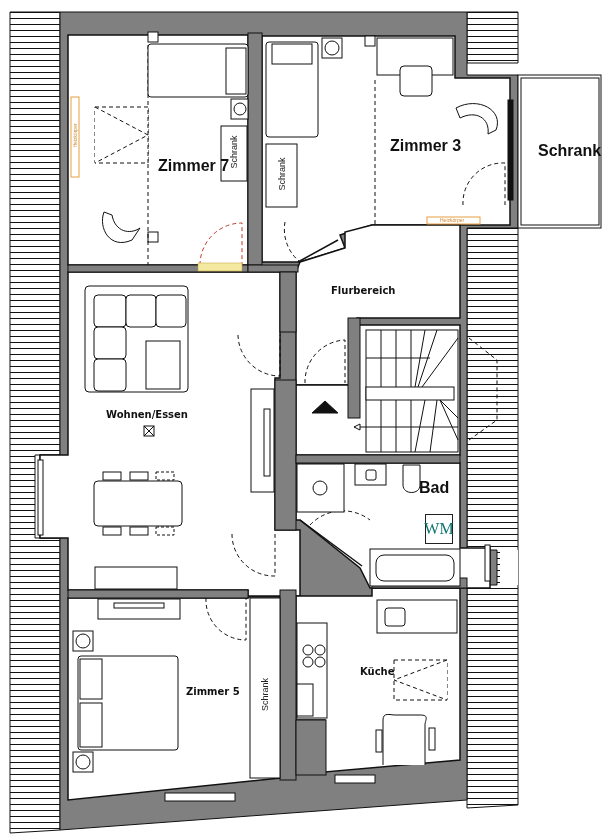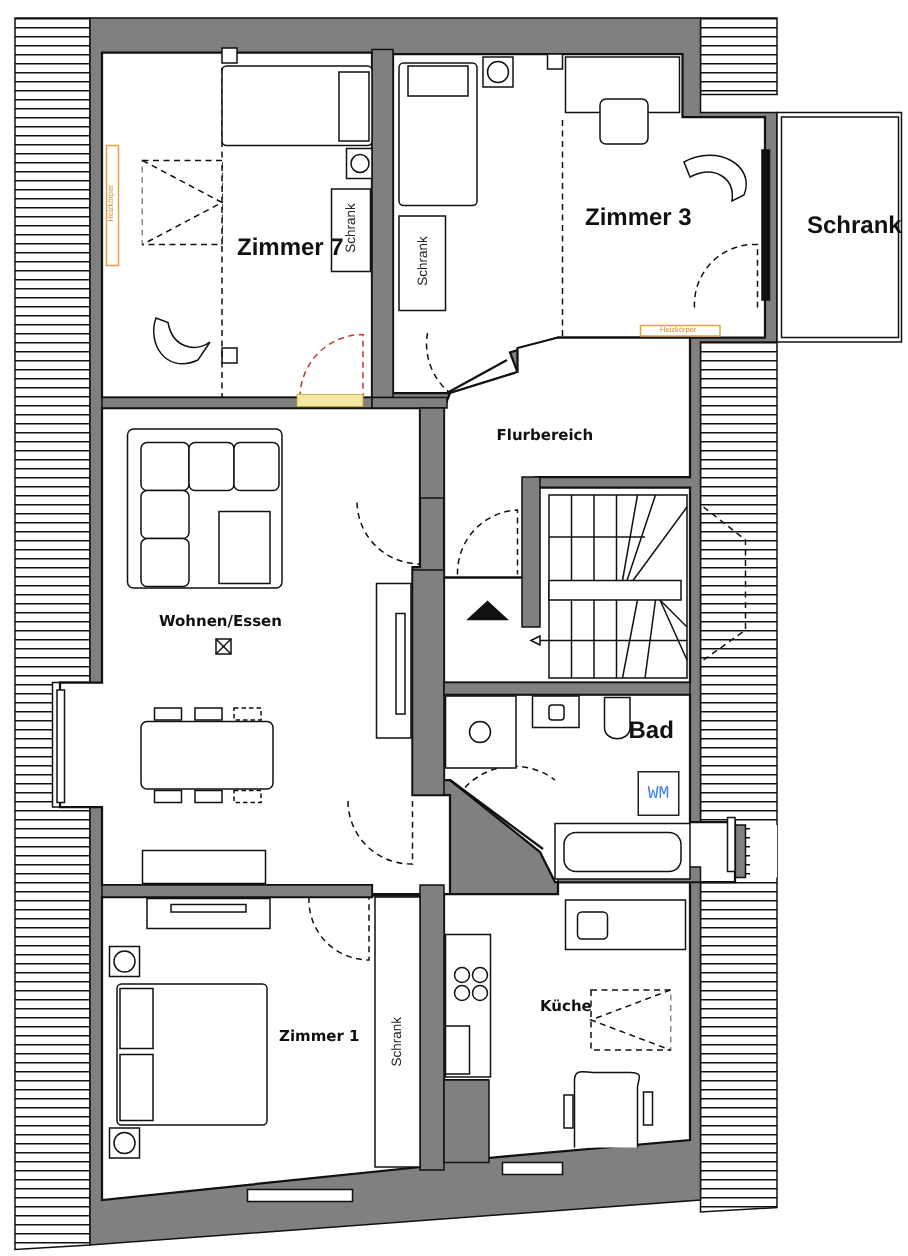--- a/index.html
+++ b/index.html
@@ -2,21 +2,21 @@
 <html><head>
 <meta charset="utf-8">
 <style>
   html,body{margin:0;padding:0;background:#ffffff;}
   body{width:605px;height:837px;overflow:hidden;position:relative;font-family:"Liberation Sans",sans-serif;}
   svg{position:absolute;left:0;top:0;}
   .lbl{position:absolute;font-family:"Liberation Sans",sans-serif;font-weight:bold;color:#111;font-size:16px;white-space:nowrap;line-height:1;}
   .lbl.calibri{font-family:"DejaVu Sans",sans-serif;font-size:10px;}
   .vlbl{position:absolute;font-family:"Liberation Sans",sans-serif;font-size:9px;color:#222;transform:rotate(-90deg);transform-origin:center;white-space:nowrap;line-height:1;}
   .heiz{position:absolute;font-family:"Liberation Sans",sans-serif;font-size:5px;color:#d08a30;white-space:nowrap;line-height:1;}
-  .wm{position:absolute;left:425px;top:514px;width:26px;height:28px;border:1px solid #222;background:#fff;display:flex;align-items:center;justify-content:center;font-family:Liberation Mono, monospace;font-size:12px;color:#3b82f6;}
+  .wm{position:absolute;left:425px;top:514px;width:26px;height:28px;border:1px solid #222;background:#fff;display:flex;align-items:center;justify-content:center;font-family:Liberation Serif, serif;font-size:16px;color:#0f766e;}
 </style>
 </head>
 <body>
 
 <svg width="605" height="837" viewBox="0 0 605 837">
   <defs>
     <pattern id="hatch" width="8" height="6" patternUnits="userSpaceOnUse">
       <rect width="8" height="6" fill="#fff"></rect>
       <line x1="0" y1="0.5" x2="8" y2="0.5" stroke="#111" stroke-width="1"></line>
     </pattern>
@@ -207,20 +207,20 @@
   </g>
 </svg>
 
 <span class="lbl" style="left:158px;top:158px;">Zimmer 7</span>
 <span class="lbl" style="left:390px;top:138px;">Zimmer 3</span>
 <span class="lbl" style="left:538px;top:143px;">Schrank</span>
 <span class="lbl calibri" style="left:331px;top:286px;">Flurbereich</span>
 <span class="lbl calibri" style="left:106px;top:410px;text-align:center;">Wohnen/Essen</span>
 <span class="lbl" style="left:387px;top:480px;margin-left:32px;">Bad</span>
 <span class="lbl calibri" style="left:360px;top:667px;text-align:right;">Küche</span>
-<span class="lbl calibri" style="left:186px;top:687px;">Zimmer 1</span>
+<span class="lbl calibri" style="left:186px;top:687px;">Zimmer 5</span>
 
 <span class="vlbl" style="left:218px;top:148px;width:32px;text-align:center;">Schrank</span>
 <span class="vlbl" style="left:266px;top:170px;width:32px;text-align:center;">Schrank</span>
 <span class="vlbl" style="left:248px;top:690px;width:34px;text-align:center;">Schrank</span>
 <div class="wm">WM</div>
 <span class="heiz" style="left:58px;top:133px;transform:rotate(-90deg);width:34px;text-align:center;">Heizkörper</span>
 <span class="heiz" style="left:440px;top:218px;">Heizkörper</span>
 
 </body></html>

